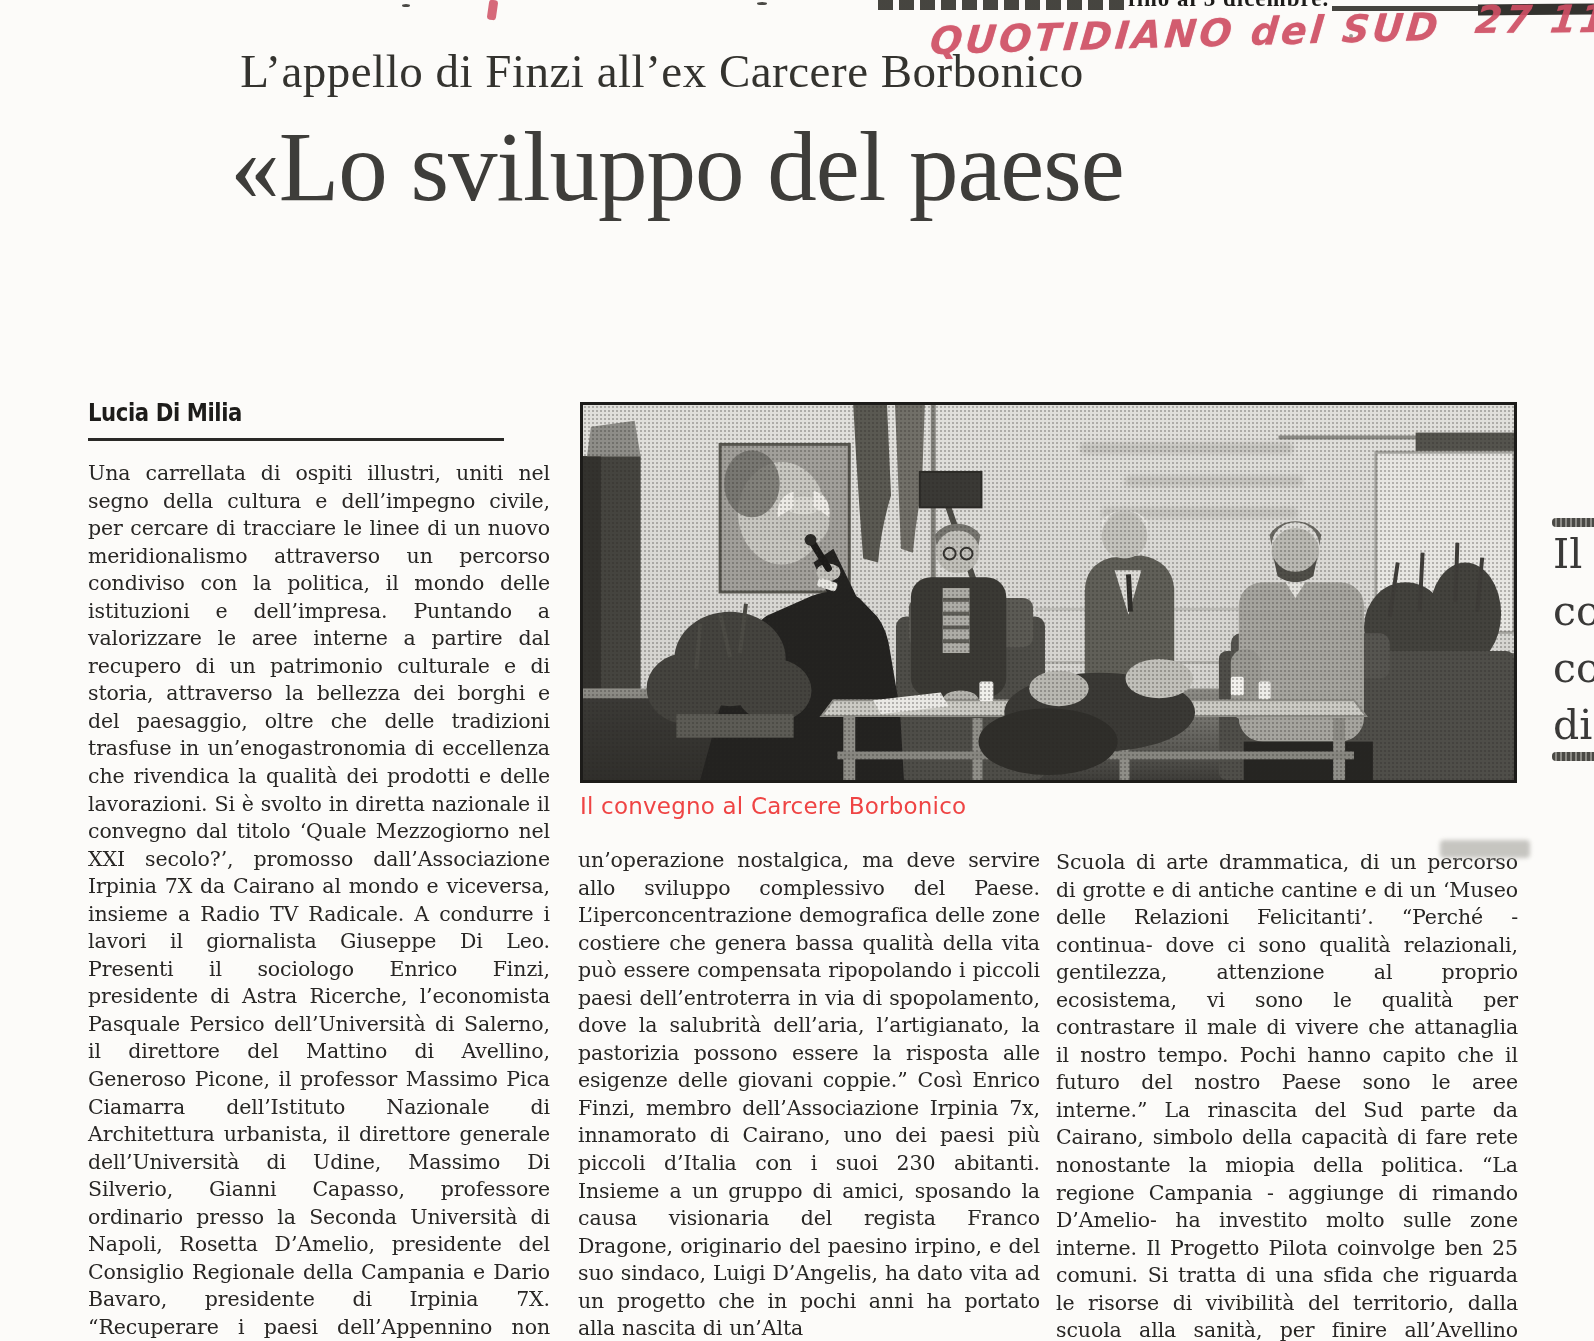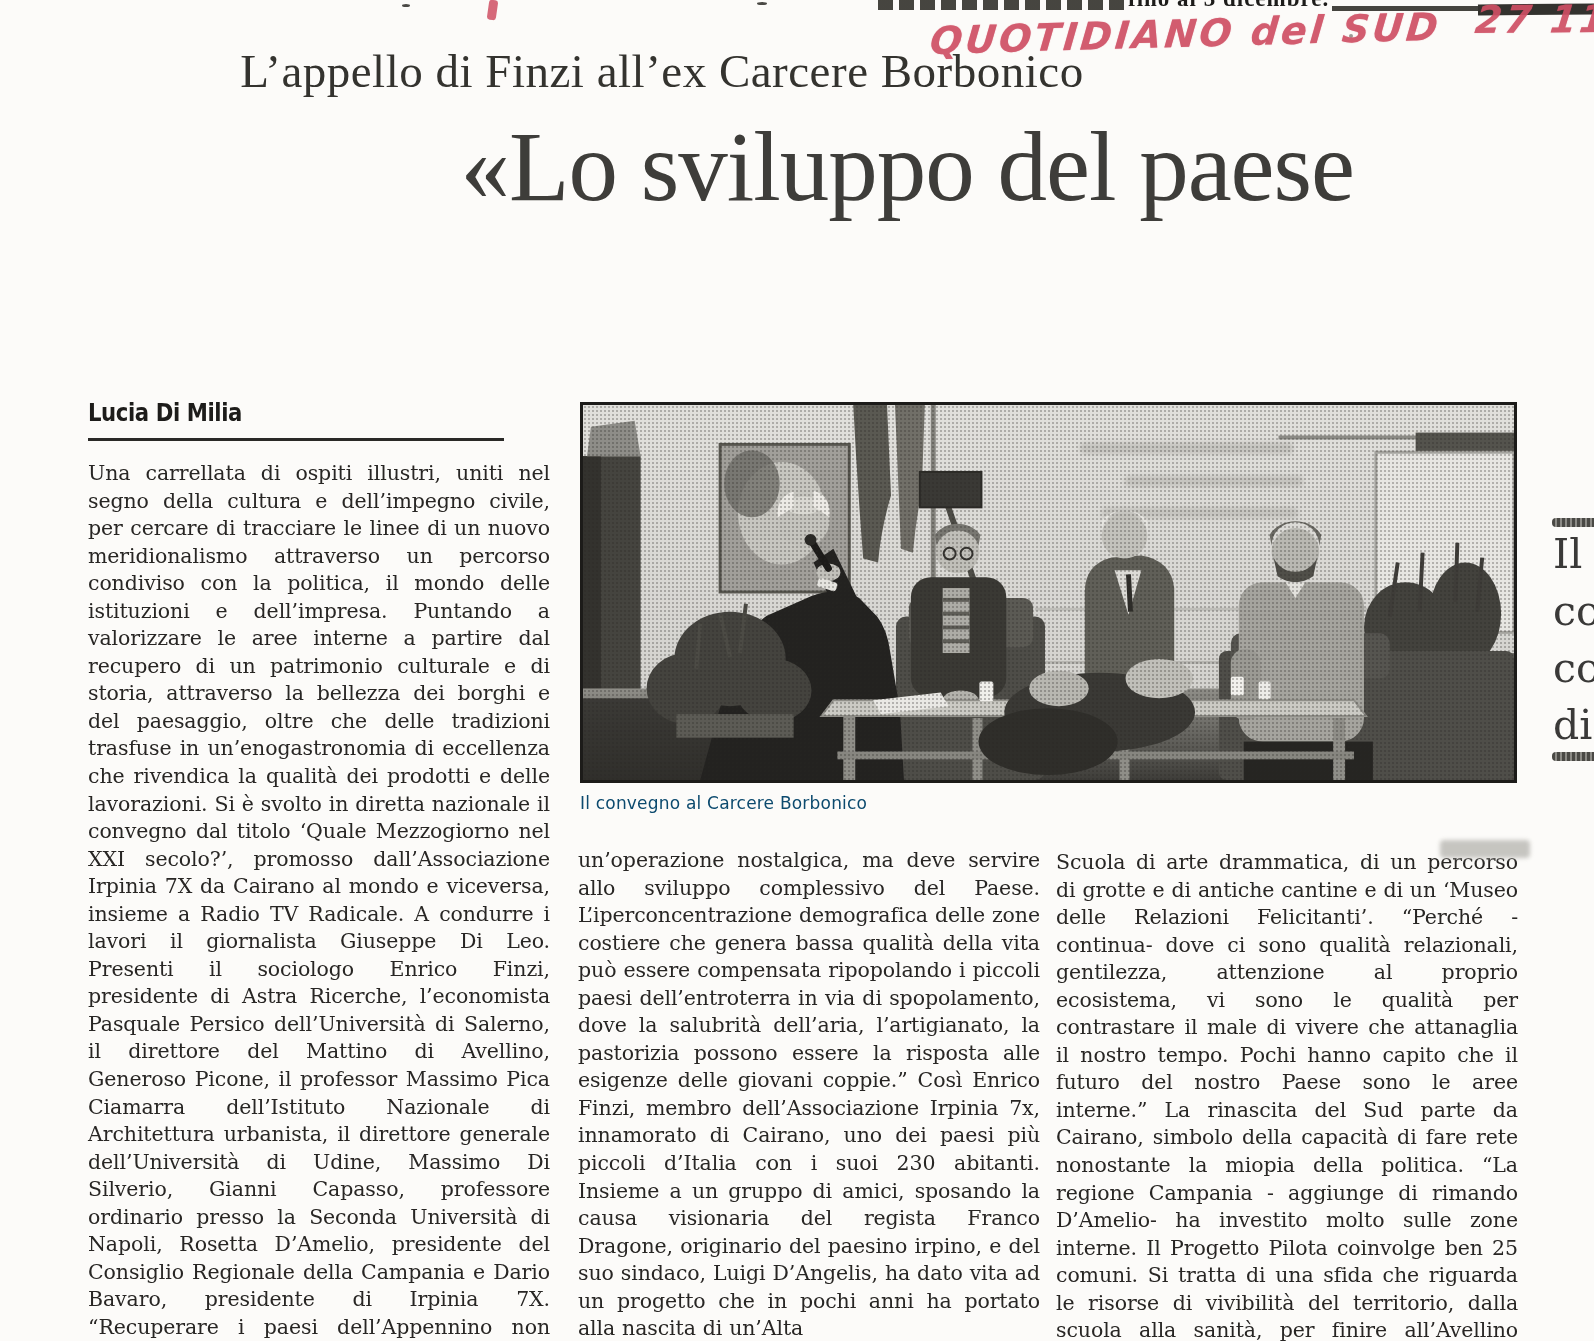--- a/index.html
+++ b/index.html
@@ -47,21 +47,21 @@
   .handwriting .hw-date{margin-left:34px; display:inline-block; transform:rotate(1.2deg) translateY(-3px);}
 
   
   .kicker{
     position:absolute; left:0; top:44px; width:1594px; padding-right:270px; box-sizing:border-box;
     text-align:center; font-family:"Liberation Serif", serif;
     font-size:47px; color:#34332f; letter-spacing:.5px;
   }
   .headline{
     position:absolute; left:0; top:108px; width:1594px; padding-right:240px; box-sizing:border-box;
-    text-align:right; font-family:"Liberation Serif", serif;
+    text-align:center; font-family:"Liberation Serif", serif;
     font-size:99px; line-height:1.2; color:#3e3d3a; letter-spacing:-1px;
   }
 
   
   .byline{
     position:absolute; left:88px; top:398px;
     font-family:"DejaVu Sans", sans-serif; font-weight:bold; font-size:25px;
     color:#1d1c1a; letter-spacing:-.5px;
     transform:scaleX(.85); transform-origin:left top;
   }
@@ -86,21 +86,21 @@
     border:3px solid #1c1b19; box-sizing:border-box; background:#d6d5d0;
   }
   .photo svg{display:block; width:100%; height:100%;}
   .halftone{
     position:absolute; inset:0;
     background-image:radial-gradient(rgba(40,38,35,.28) 1px, transparent 1.3px);
     background-size:4px 4px; pointer-events:none;
   }
   .caption{
     position:absolute; left:580px; top:793px;
-    font-family:"DejaVu Sans", sans-serif; font-size:17px; color:#0c4a6e;
+    font-family:"DejaVu Sans", sans-serif; font-size:23px; color:#ef4444;
     letter-spacing:.2px;
   }
 
   
   .frag-rule{
     position:absolute; left:1552px; width:60px; height:9px;
     background:repeating-linear-gradient(90deg,#4a4945 0 3px,#8c8b86 3px 5px);
     border-radius:4px;
   }
   .frag-rule.top{top:518px;}

